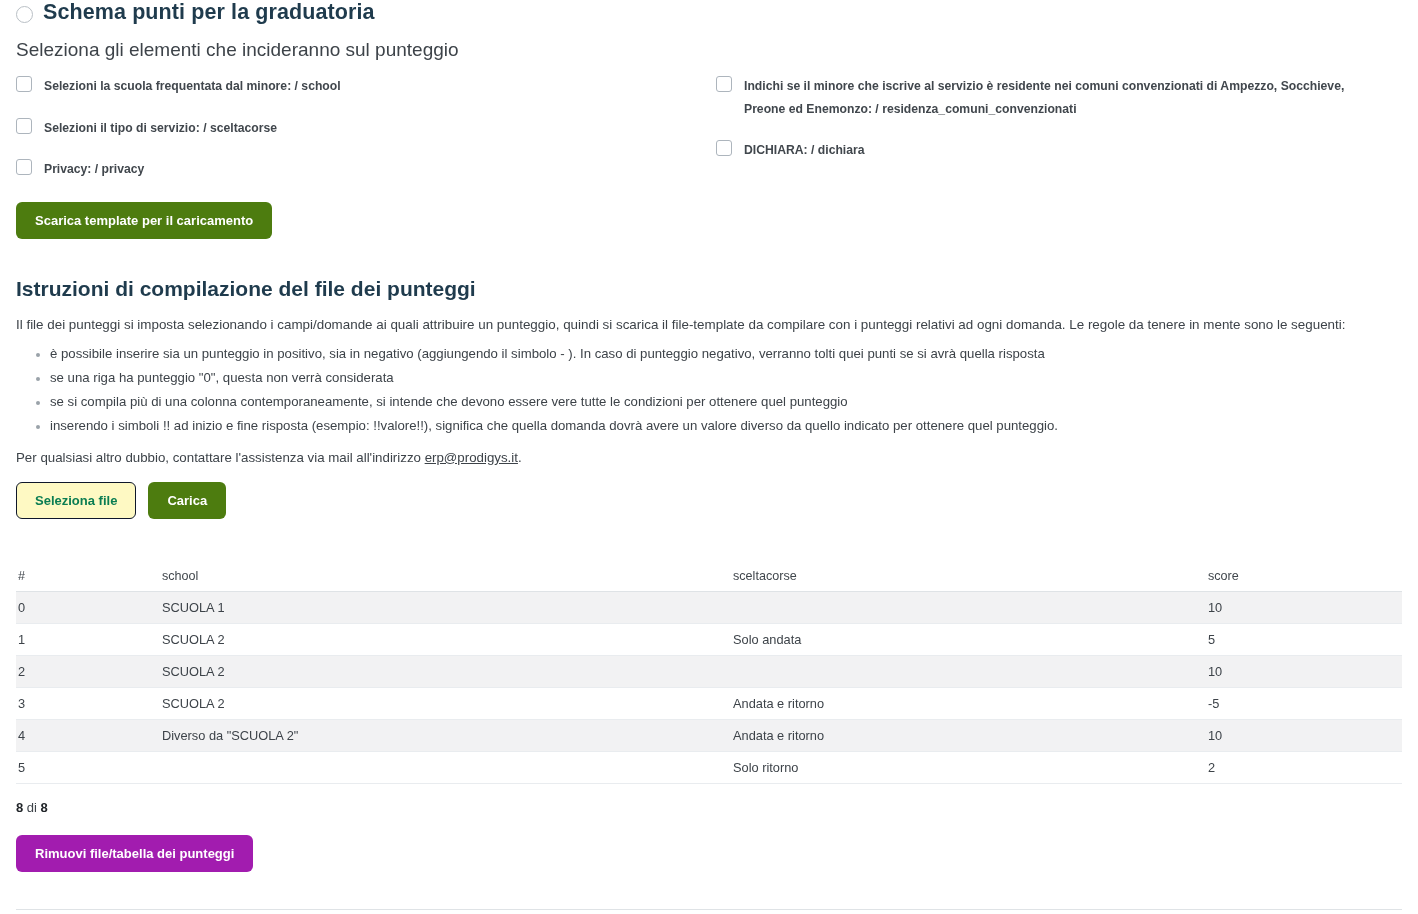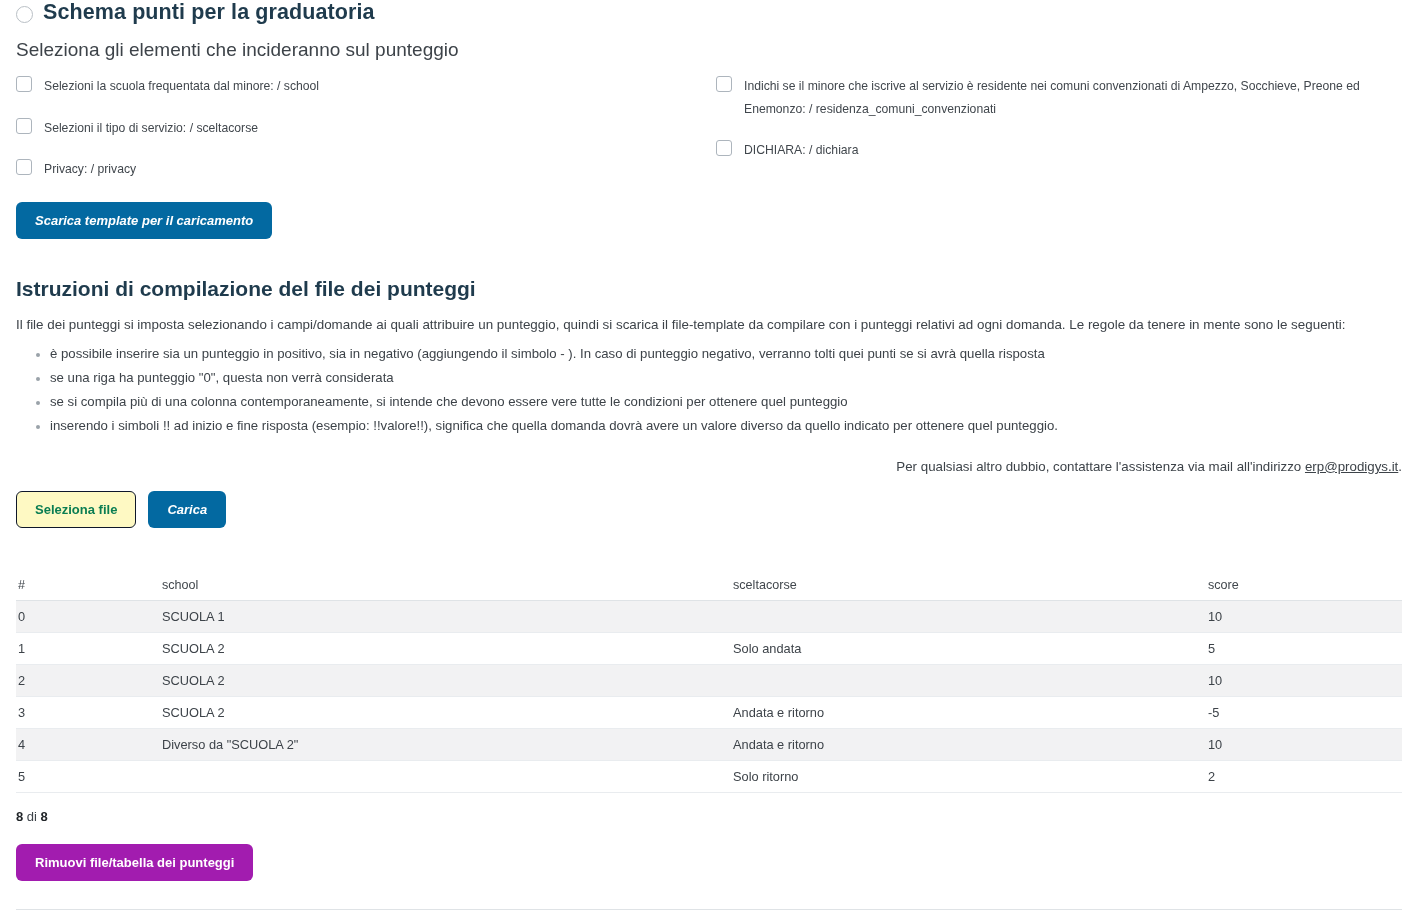--- a/index.html
+++ b/index.html
@@ -53,20 +53,21 @@
     grid-template-columns: 700px 1fr;
     column-gap: 0px;
     margin-top: 14px;
   }
   .cb-col { display: block; }
   .cb-row {
     display: flex;
     align-items: flex-start;
     gap: 12px;
     margin-bottom: 19px;
+    font-weight: bold;
   }
   .cb-box {
     width: 16px;
     height: 16px;
     border: 1.6px solid #adb5bd;
     border-radius: 3px;
     background: #fff;
     flex: 0 0 auto;
     margin-top: 1px;
   }
@@ -83,23 +84,22 @@
     justify-content: center;
     font-family: "Liberation Sans", sans-serif;
     font-size: 13px;
     font-weight: 700;
     border-radius: 6px;
     cursor: pointer;
     border: 1px solid transparent;
     padding: 10px 18px;
   }
   .btn-green {
-    background: #0369a1;
+    background: #4d7c0f;
     color: #ffffff;
-    font-style: italic;
   }
   .btn-outline {
     background: #fef9c3;
     color: #0a7d52;
     border: 1px solid #0f172a;
   }
   .btn-red {
     background: #a21caf;
     color: #ffffff;
   }
@@ -134,22 +134,21 @@
     left: 0;
     top: 7px;
     width: 4px;
     height: 4px;
     border-radius: 50%;
     background: #9aa2a9;
   }
   .contact {
     font-size: 13.3px;
     color: #3d4349;
-    margin-top: 26px;
-    text-align: right;
+    margin-top: 17px;
   }
   .contact a {
     color: #3d4349;
     text-decoration: underline;
   }
   .file-row {
     display: flex;
     gap: 12px;
     margin-top: 17px;
   }

